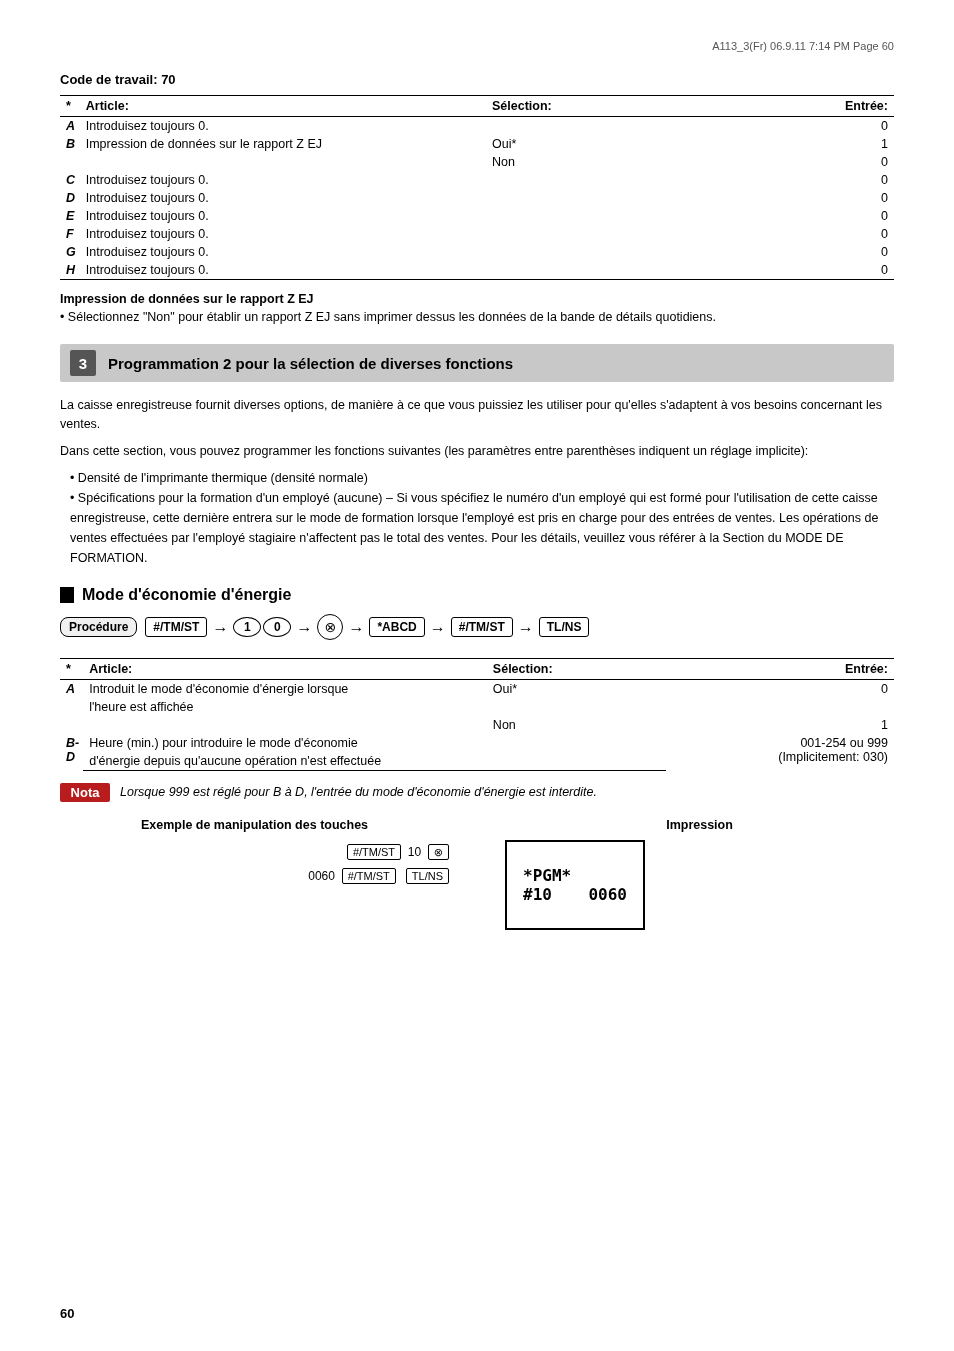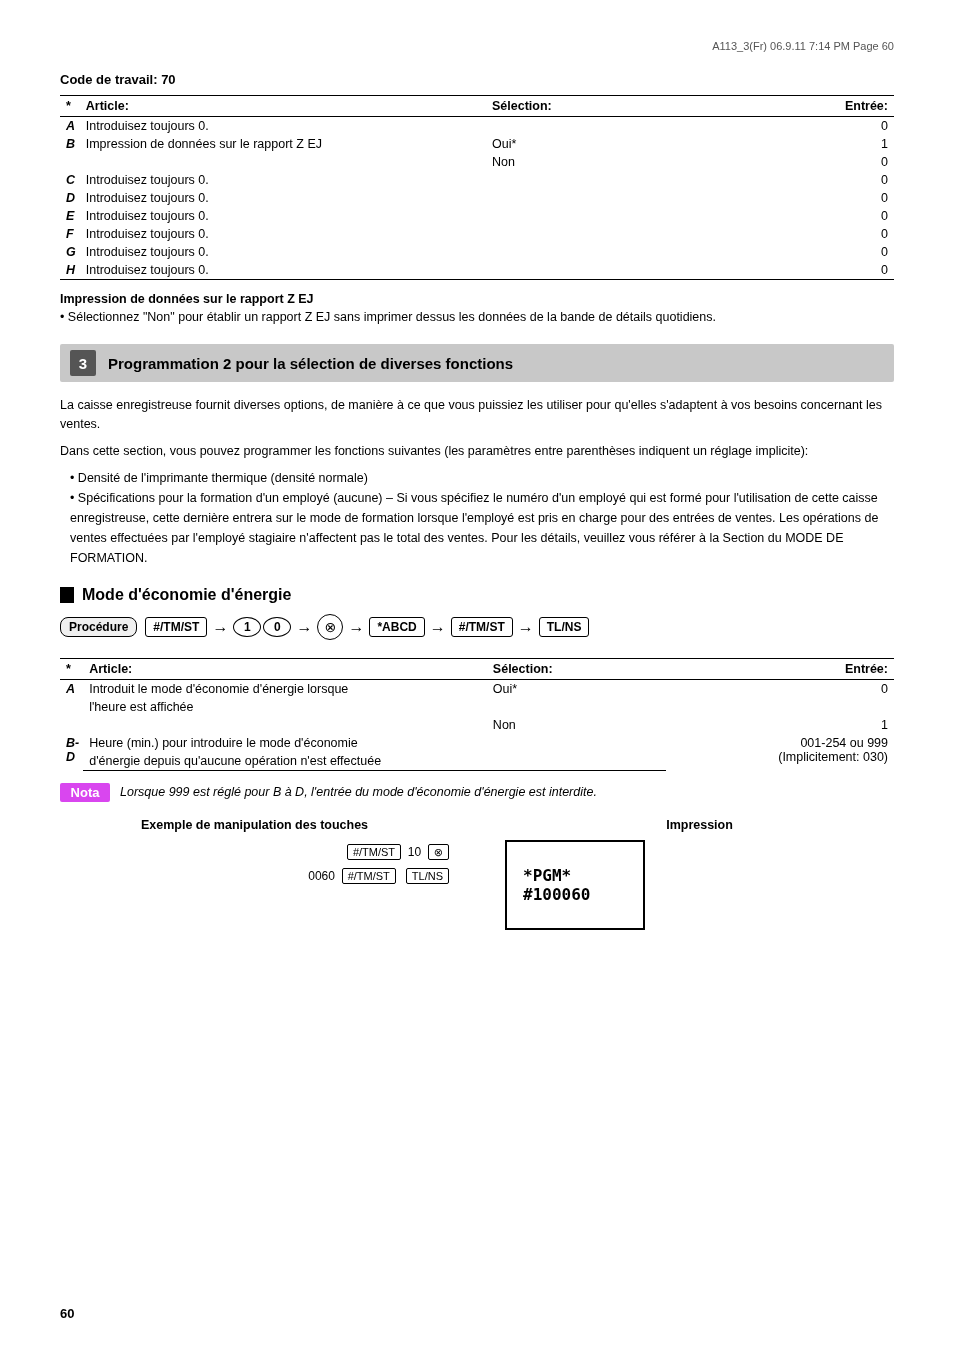--- a/index.html
+++ b/index.html
@@ -184,21 +184,21 @@
     }
 
     
     .nota-box {
       display: flex;
       align-items: flex-start;
       margin: 12px 0 16px 0;
       font-size: 12.5px;
     }
     .nota-label {
-      background: #d946ef;
+      background: #b91c1c;
       color: #fff;
       font-weight: bold;
       padding: 2px 8px;
       font-size: 13px;
       margin-right: 10px;
       white-space: nowrap;
       border-radius: 2px;
       min-width: 50px;
       text-align: center;
     }
@@ -247,20 +247,21 @@
       font-family: monospace;
       font-size: 16px;
       font-weight: bold;
       min-width: 140px;
     }
     .print-box .line1 {
       font-size: 16px;
     }
     .print-box .line2 {
       display: flex;
+      justify-content: space-between;
       font-size: 16px;
     }
 
     .page-number {
       position: absolute;
       bottom: 30px;
       left: 60px;
       font-size: 13px;
       font-weight: bold;
     }

